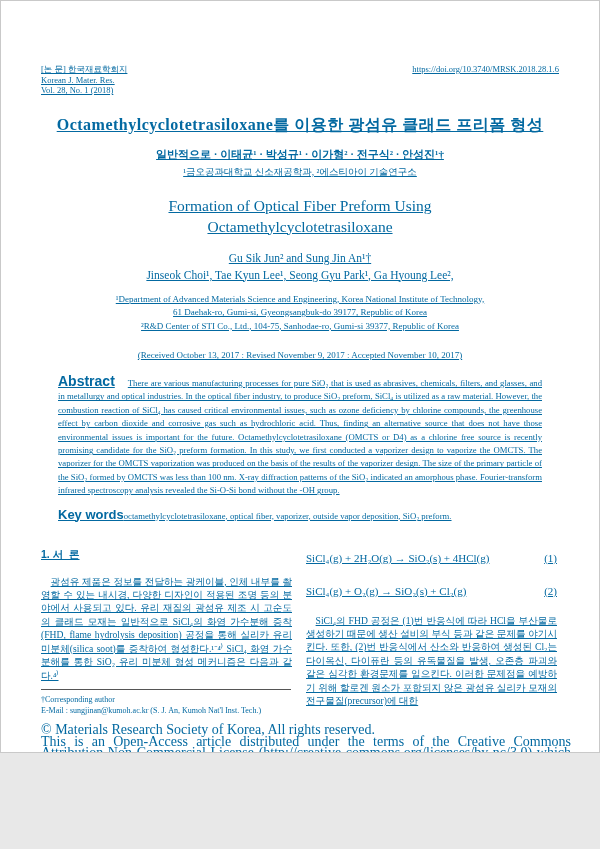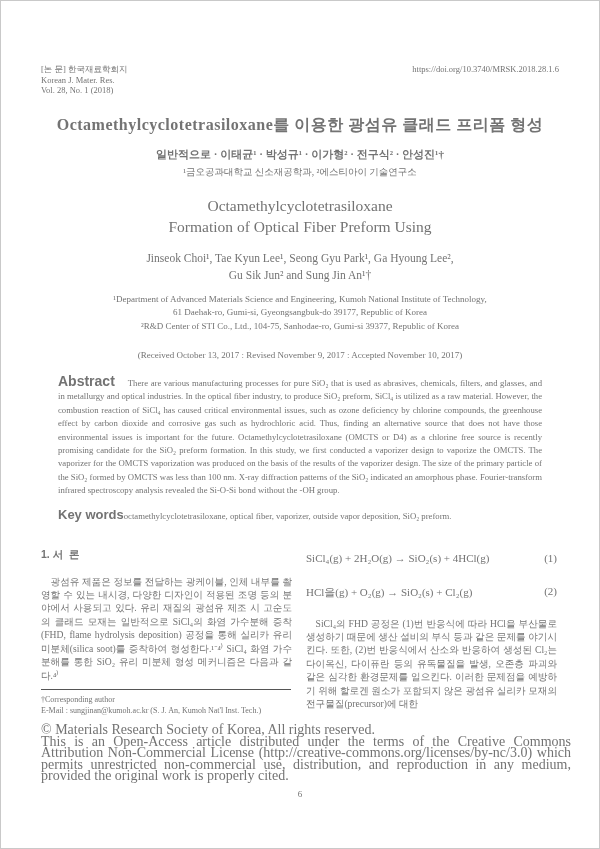--- a/index.html
+++ b/index.html
@@ -1,26 +1,27 @@
 <!DOCTYPE html>
 <html><head>
 <meta charset="utf-8">
 <style>
   html, body { margin: 0; padding: 0; background: #e8e8e8; }
   .page {
     position: relative;
     width: 600px;
-    height: 849px;
+    height: 753px;
     margin: 0 auto;
     background: #ffffff;
     border: 1px solid #c9c9c9;
     box-sizing: border-box;
     font-family: "Liberation Serif", serif;
-    color: #737373;
+    color: #0369a1;
     overflow: hidden;
+    text-decoration: underline;
   }
   .inner { padding: 63px 40px 0 40px; }
 
   
   .head-row { display: flex; justify-content: space-between; align-items: flex-start; }
   .head-left { font-size: 8.5px; line-height: 10.5px; }
   .head-doi { font-size: 8.5px; line-height: 10.5px; }
 
   
   .title-ko { margin-top: 19px; text-align: center; font-size: 16px; font-weight: bold; letter-spacing: 0.5px; }
@@ -69,31 +70,31 @@
         <div>Vol. 28, No. 1 (2018)</div>
       </div>
       <div class="head-doi">https://doi.org/10.3740/MRSK.2018.28.1.6</div>
     </div>
 
     <div class="title-ko">Octamethylcyclotetrasiloxane를 이용한 광섬유 클래드 프리폼 형성</div>
     <div class="authors-ko">일반적으로 · 이태균¹ · 박성규¹ · 이가형² · 전구식² · 안성진¹†</div>
     <div class="affil-ko">¹금오공과대학교 신소재공학과, ²에스티아이 기술연구소</div>
 
     <div class="title-en">
+      <div>Formation of Optical Fiber Preform Using</div>
       <div>Octamethylcyclotetrasiloxane</div>
-      <div>Formation of Optical Fiber Preform Using</div>
     </div>
 
     <div class="authors-en">
+      <div>Gu Sik Jun² and Sung Jin An¹†</div>
       <div>Jinseok Choi¹, Tae Kyun Lee¹, Seong Gyu Park¹, Ga Hyoung Lee²,</div>
-      <div>Gu Sik Jun² and Sung Jin An¹†</div>
     </div>
 
     <div class="affils-en">
-      <div>¹Department of Advanced Materials Science and Engineering, Kumoh National Institute of Technology,</div>
+      <div>¹Department of Advanced Materials Science and Engineering, Korea National Institute of Technology,</div>
       <div>61 Daehak-ro, Gumi-si, Gyeongsangbuk-do 39177, Republic of Korea</div>
       <div>²R&amp;D Center of STI Co., Ltd., 104-75, Sanhodae-ro, Gumi-si 39377, Republic of Korea</div>
     </div>
 
     <div class="dates">(Received October 13, 2017 : Revised November 9, 2017 : Accepted November 10, 2017)</div>
 
     <div class="abstract">
       <span class="ab-label">Abstract</span><span>There are various manufacturing processes for pure SiO₂ that is used as abrasives, chemicals, filters, and glasses, and in metallurgy and optical industries. In the optical fiber industry, to produce SiO₂ preform, SiCl₄ is utilized as a raw material. However, the combustion reaction of SiCl₄ has caused critical environmental issues, such as ozone deficiency by chlorine compounds, the greenhouse effect by carbon dioxide and corrosive gas such as hydrochloric acid. Thus, finding an alternative source that does not have those environmental issues is important for the future. Octamethylcyclotetrasiloxane (OMCTS or D4) as a chlorine free source is recently promising candidate for the SiO₂ preform formation. In this study, we first conducted a vaporizer design to vaporize the OMCTS. The vaporizer for the OMCTS vaporization was produced on the basis of the results of the vaporizer design. The size of the primary particle of the SiO₂ formed by OMCTS was less than 100 nm. X-ray diffraction patterns of the SiO₂ indicated an amorphous phase. Fourier-transform infrared spectroscopy analysis revealed the Si-O-Si bond without the -OH group.</span>
     </div>
 
@@ -105,21 +106,21 @@
       <div class="col">
         <div class="sec-heading">1. 서  론</div>
         <div class="body-para">광섬유 제품은 정보를 전달하는 광케이블, 인체 내부를 촬영할 수 있는 내시경, 다양한 디자인이 적용된 조명 등의 분야에서 사용되고 있다. 유리 재질의 광섬유 제조 시 고순도의 클래드 모재는 일반적으로 SiCl₄의 화염 가수분해 증착(FHD, flame hydrolysis deposition) 공정을 통해 실리카 유리 미분체(silica soot)를 증착하여 형성한다.¹⁻⁴⁾ SiCl₄ 화염 가수분해를 통한 SiO₂ 유리 미분체 형성 메커니즘은 다음과 같다.⁴⁾</div>
       </div>
       <div class="col">
         <div class="eq-row">
           <span>SiCl₄(g) + 2H₂O(g) → SiO₂(s) + 4HCl(g)</span>
           <span>(1)</span>
         </div>
         <div class="eq-row">
-          <span>HCl을(g) + O₂(g) → SiO₂(s) + Cl₂(g)</span>
+          <span>SiCl₄(g) + O₂(g) → SiO₂(s) + Cl₂(g)</span>
           <span>(2)</span>
         </div>
         <div class="right-para">SiCl₄의 FHD 공정은 (1)번 반응식에 따라 HCl을 부산물로 생성하기 때문에 생산 설비의 부식 등과 같은 문제를 야기시킨다. 또한, (2)번 반응식에서 산소와 반응하여 생성된 Cl₂는 다이옥신, 다이퓨란 등의 유독물질을 발생, 오존층 파괴와 같은 심각한 환경문제를 일으킨다. 이러한 문제점을 예방하기 위해 할로겐 원소가 포함되지 않은 광섬유 실리카 모재의 전구물질(precursor)에 대한</div>
       </div>
     </div>
 
   </div>
 
   <div class="footnote-area">
     <hr class="fn-rule">

